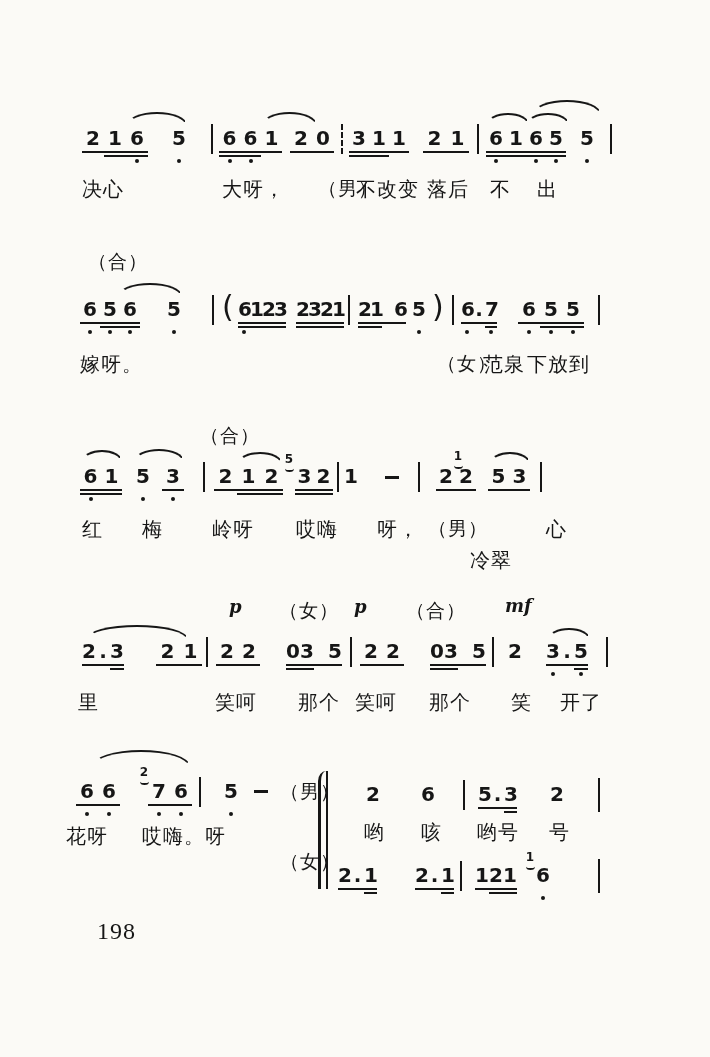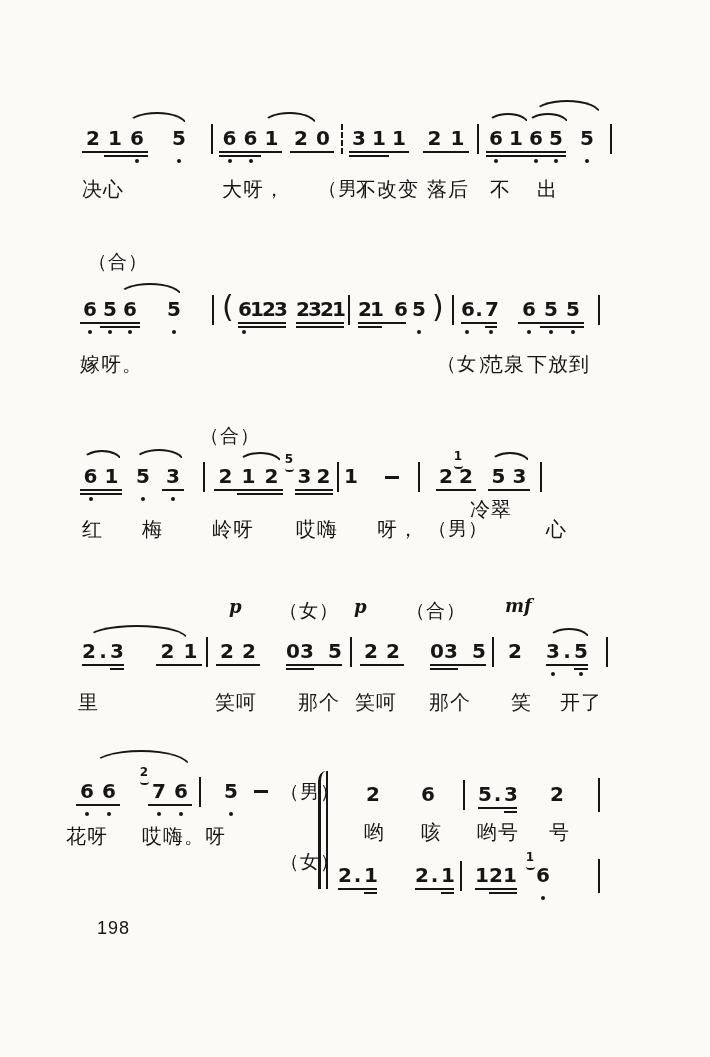--- a/index.html
+++ b/index.html
@@ -45,21 +45,21 @@
   
   .paren{position:absolute;font-size:30px;line-height:32px;font-weight:400;font-family:"DejaVu Sans",sans-serif;}
   
   .ndash{position:absolute;height:3px;background:#161616;}
   
   .bracket{
     position:absolute;width:5px;box-sizing:content-box;
     border-left:3px solid #161616;border-right:2px solid #161616;
     border-top-left-radius:8px 10px;
   }
-  .pagenum{position:absolute;left:97px;top:918px;font-size:18px;font-family:Liberation Sans, sans-serif;letter-spacing:1px;}
+  .pagenum{position:absolute;left:97px;top:918px;font-size:24px;font-family:Liberation Serif, serif;letter-spacing:1px;}
   .watermark{
     position:absolute;left:500px;top:1026px;
     font-family:"DejaVu Sans Mono",monospace;font-weight:bold;font-size:22px;letter-spacing:1px;white-space:nowrap;
   }
 </style>
 </head>
 <body>
 
 <div class="page">
   <div id="score">
@@ -212,21 +212,21 @@
         <div class="cell" style="width: 21px;"><span class="digit">5</span><div class="ul ul1"></div></div>
         <div class="cell" style="width: 21px;"><span class="digit">3</span><div class="ul ul1"></div></div>
       </div>
       <div class="bar" style="left: 540px; top: 462px; height: 30px;"></div>
       <div class="lyric" style="left: 82px; top: 516px;">红</div>
       <div class="lyric" style="left: 142px; top: 516px;">梅</div>
       <div class="lyric" style="left: 212px; top: 516px;">岭呀</div>
       <div class="lyric" style="left: 296px; top: 516px;">哎嗨</div>
       <div class="lyric" style="left: 377px; top: 516px;">呀，</div>
       <div class="vlabel" style="left: 428px; top: 516px;">（男）</div>
-      <div class="lyric" style="left: 470px; top: 496px;">冷翠</div>
+      <div class="lyric" style="left: 470px; top: 547px;">冷翠</div>
       <div class="lyric" style="left: 546px; top: 516px;">心</div>
       <div class="dyn" style="left: 229px; top: 596px;">p</div>
       <div class="vlabel" style="left: 279px; top: 598px;">（女）</div>
       <div class="dyn" style="left: 354px; top: 596px;">p</div>
       <div class="vlabel" style="left: 406px; top: 598px;">（合）</div>
       <div class="dyn" style="left: 505px; top: 595px;">mf</div>
       <div class="slur" style="left: 86px; top: 625px; width: 102px; height: 14px;"></div>
       <div class="group" style="left: 82px; top: 640px;">
         <div class="cell" style="width: 14px;"><span class="digit">2</span><div class="ul ul1"></div></div>
         <div class="cell" style="width: 14px;"><span class="digit">.</span><div class="ul ul1"></div></div>

